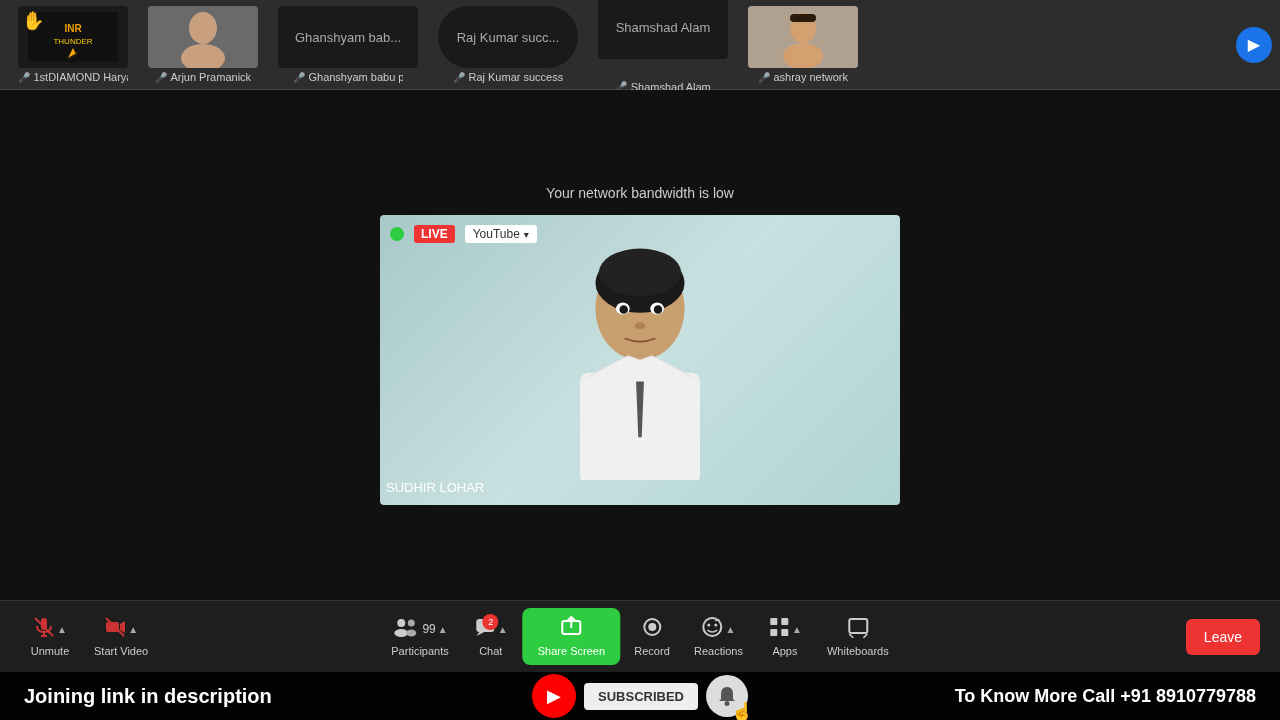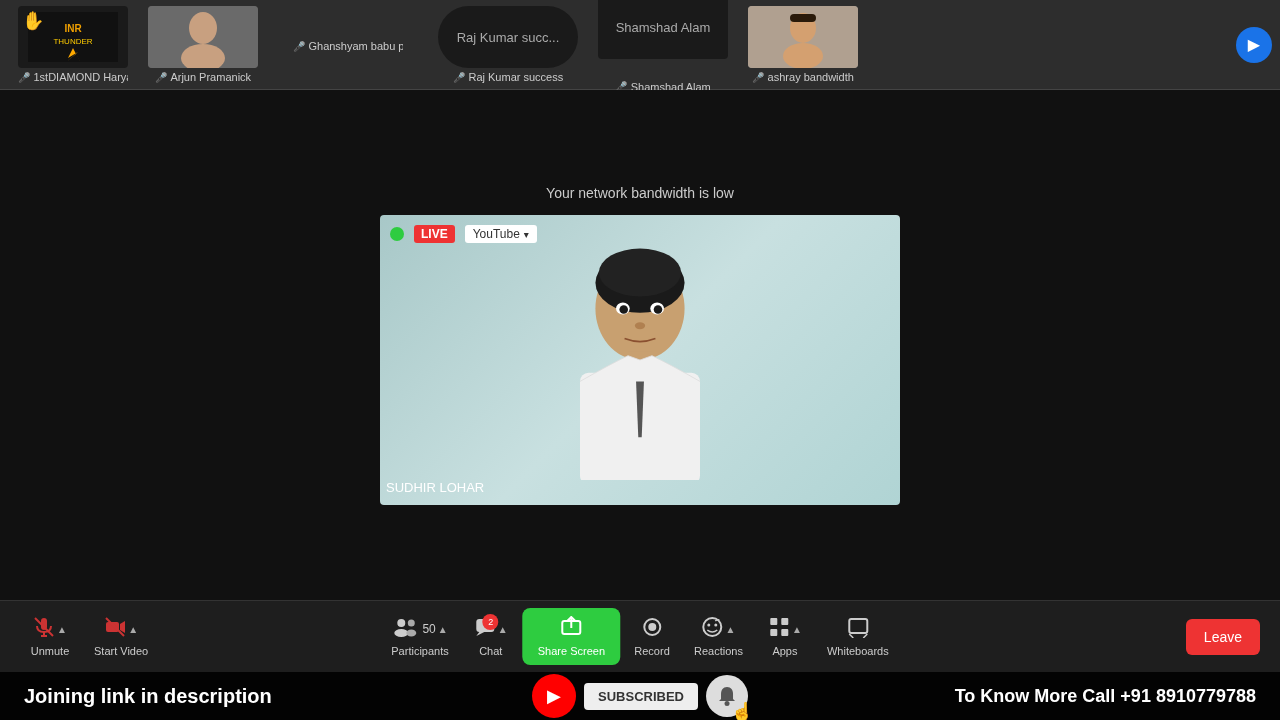--- a/index.html
+++ b/index.html
@@ -364,20 +364,23 @@
         <ellipse cx="55" cy="52" rx="22" ry="14" fill="#c8a080"></ellipse>
       </svg>
     </div>
     <div class="name-label">
       <span class="mic-icon-small">🎤</span>
       <span>Arjun Pramanick</span>
     </div>
   </div>
 
   <div class="participant-thumb" style="width:160px;">
+    <div class="video-box" style="width:140px; background:#1a1a1a; display:flex; flex-direction:column; justify-content:center; align-items:center;">
+      <div style="color:#aaa; font-size:13px; text-align:center;">Ghanshyam  bab...</div>
+    </div>
     <div class="name-label">
       <span class="mic-icon-small">🎤</span>
       <span>Ghanshyam babu pra...</span>
     </div>
   </div>
 
   <div class="participant-thumb" style="width:160px;">
     <div class="video-box" style="width:140px; background:#1a1a1a; display:flex; flex-direction:column; justify-content:center; align-items:center;border-radius:31px;">
       <div style="color:#aaa; font-size:13px; text-align:center;">Raj Kumar succ...</div>
     </div>
@@ -401,21 +404,21 @@
     <div class="video-box" style="background:#888;">
       <svg width="110" height="62" viewBox="0 0 110 62" xmlns="http://www.w3.org/2000/svg">
         <rect width="110" height="62" fill="#b0a090"></rect>
         <ellipse cx="55" cy="22" rx="13" ry="15" fill="#d4a070"></ellipse>
         <ellipse cx="55" cy="50" rx="20" ry="13" fill="#d4a070"></ellipse>
         <rect x="42" y="8" width="26" height="8" rx="4" fill="#2a1a0a"></rect>
       </svg>
     </div>
     <div class="name-label">
       <span class="mic-icon-small">🎤</span>
-      <span>ashray bandwidth</span>
+      <span>ashray network</span>
     </div>
   </div>
 
   <div class="next-btn">
     <span>▶</span>
   </div>
 </div>
 
 <div class="main-content">
   <div class="network-warning">Your network bandwidth is low</div>
@@ -500,21 +503,21 @@
     <div class="tool-btn">
       <div class="icon-row" style="position:relative;">
         <span class="icon">
           <svg width="26" height="22" viewBox="0 0 26 22" fill="none" xmlns="http://www.w3.org/2000/svg">
             <circle cx="9" cy="7" r="4" fill="#ccc"></circle>
             <ellipse cx="9" cy="17" rx="7" ry="4" fill="#ccc"></ellipse>
             <circle cx="19" cy="7" r="3.5" fill="#aaa"></circle>
             <ellipse cx="19" cy="17" rx="5" ry="3.5" fill="#aaa"></ellipse>
           </svg>
         </span>
-        <span style="font-size:12px; color:#ccc; margin-left:2px;">50</span>
+        <span style="font-size:12px; color:#ccc; margin-left:2px;">99</span>
         <span class="chevron">▲</span>
       </div>
       <span class="label">Participants</span>
     </div>
 
     <div class="tool-btn" style="position:relative;">
       <div class="icon-row">
         <span class="icon">
           <svg width="22" height="22" viewBox="0 0 22 22" fill="none" xmlns="http://www.w3.org/2000/svg">
             <rect x="2" y="3" width="18" height="13" rx="3" fill="#ccc"></rect>

